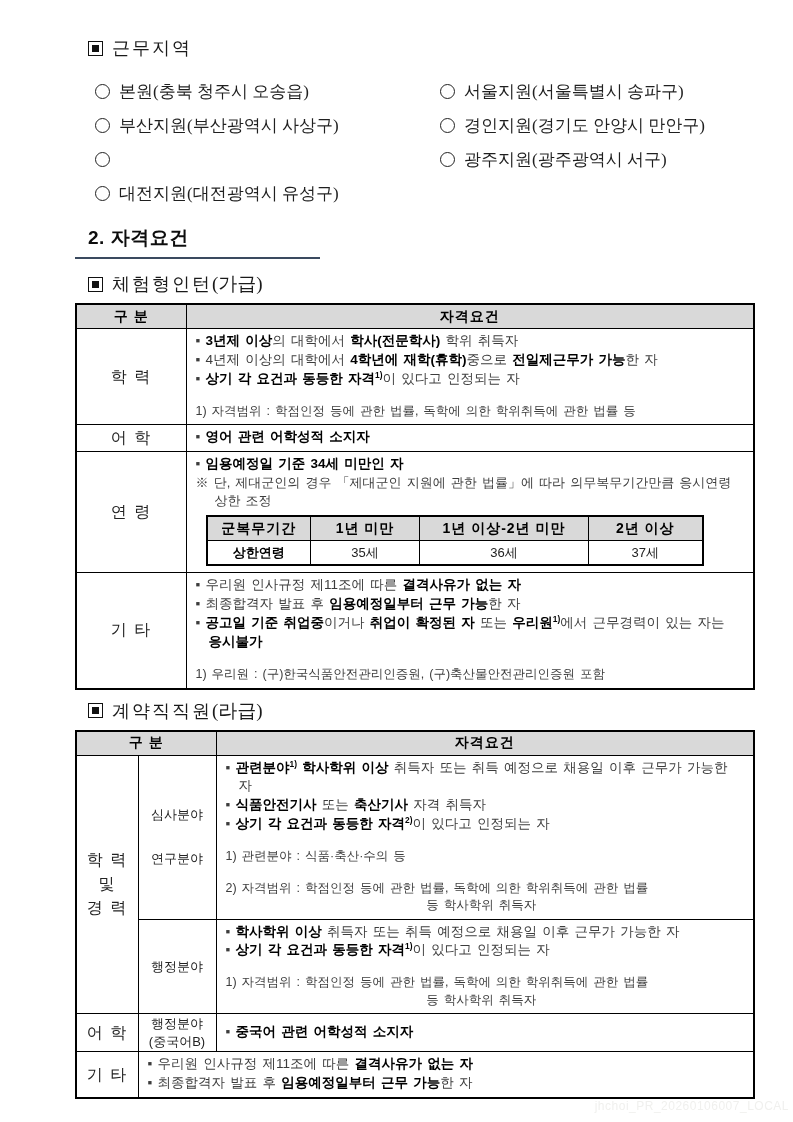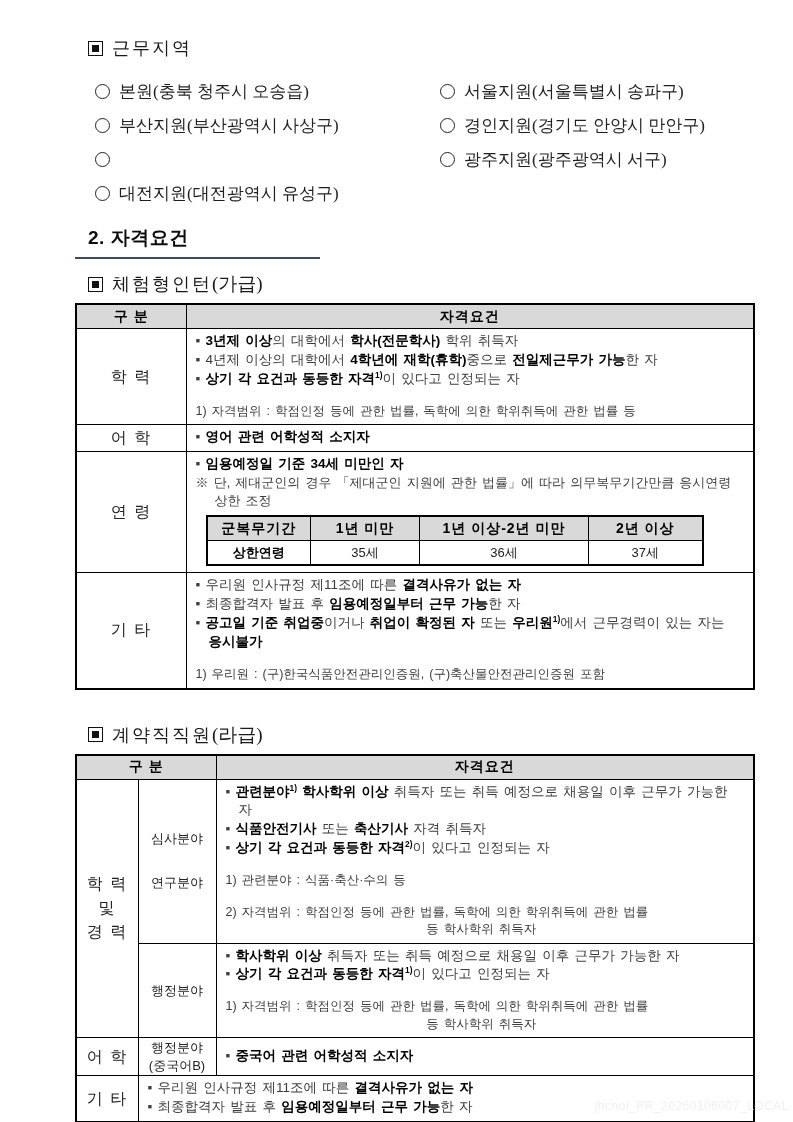--- a/index.html
+++ b/index.html
@@ -44,21 +44,21 @@
   sup{font-size:0.62em;vertical-align:super;line-height:0;}
   
   .age-table{border-collapse:collapse;table-layout:fixed;width:496px;
     margin:5px 0 2px 10px;border:2px solid #000;font-size:13px;}
   .age-table th,.age-table td{border:1px solid #000;text-align:center;height:21px;color:#222;}
   .age-table tr.thead th{background:#d9d9d9;font-weight:700;color:#000;}
   .age-table .rl{font-weight:700;color:#000;}
   
   .watermark{position:absolute;top:1099px;right:4px;font-size:12px;color:#f0f0ee;
     letter-spacing:0.5px;font-family:"Liberation Sans",sans-serif;}
-  .mt24{margin-top:32px;}
+  .mt24{margin-top:8px;}
   .mt12{margin-top:12px;}
 </style>
 </head>
 <body>
 
 <div class="page">
 
   <div class="sec-head first serif">
     <span class="sq-marker">
         <span class="sq-inner"></span>

